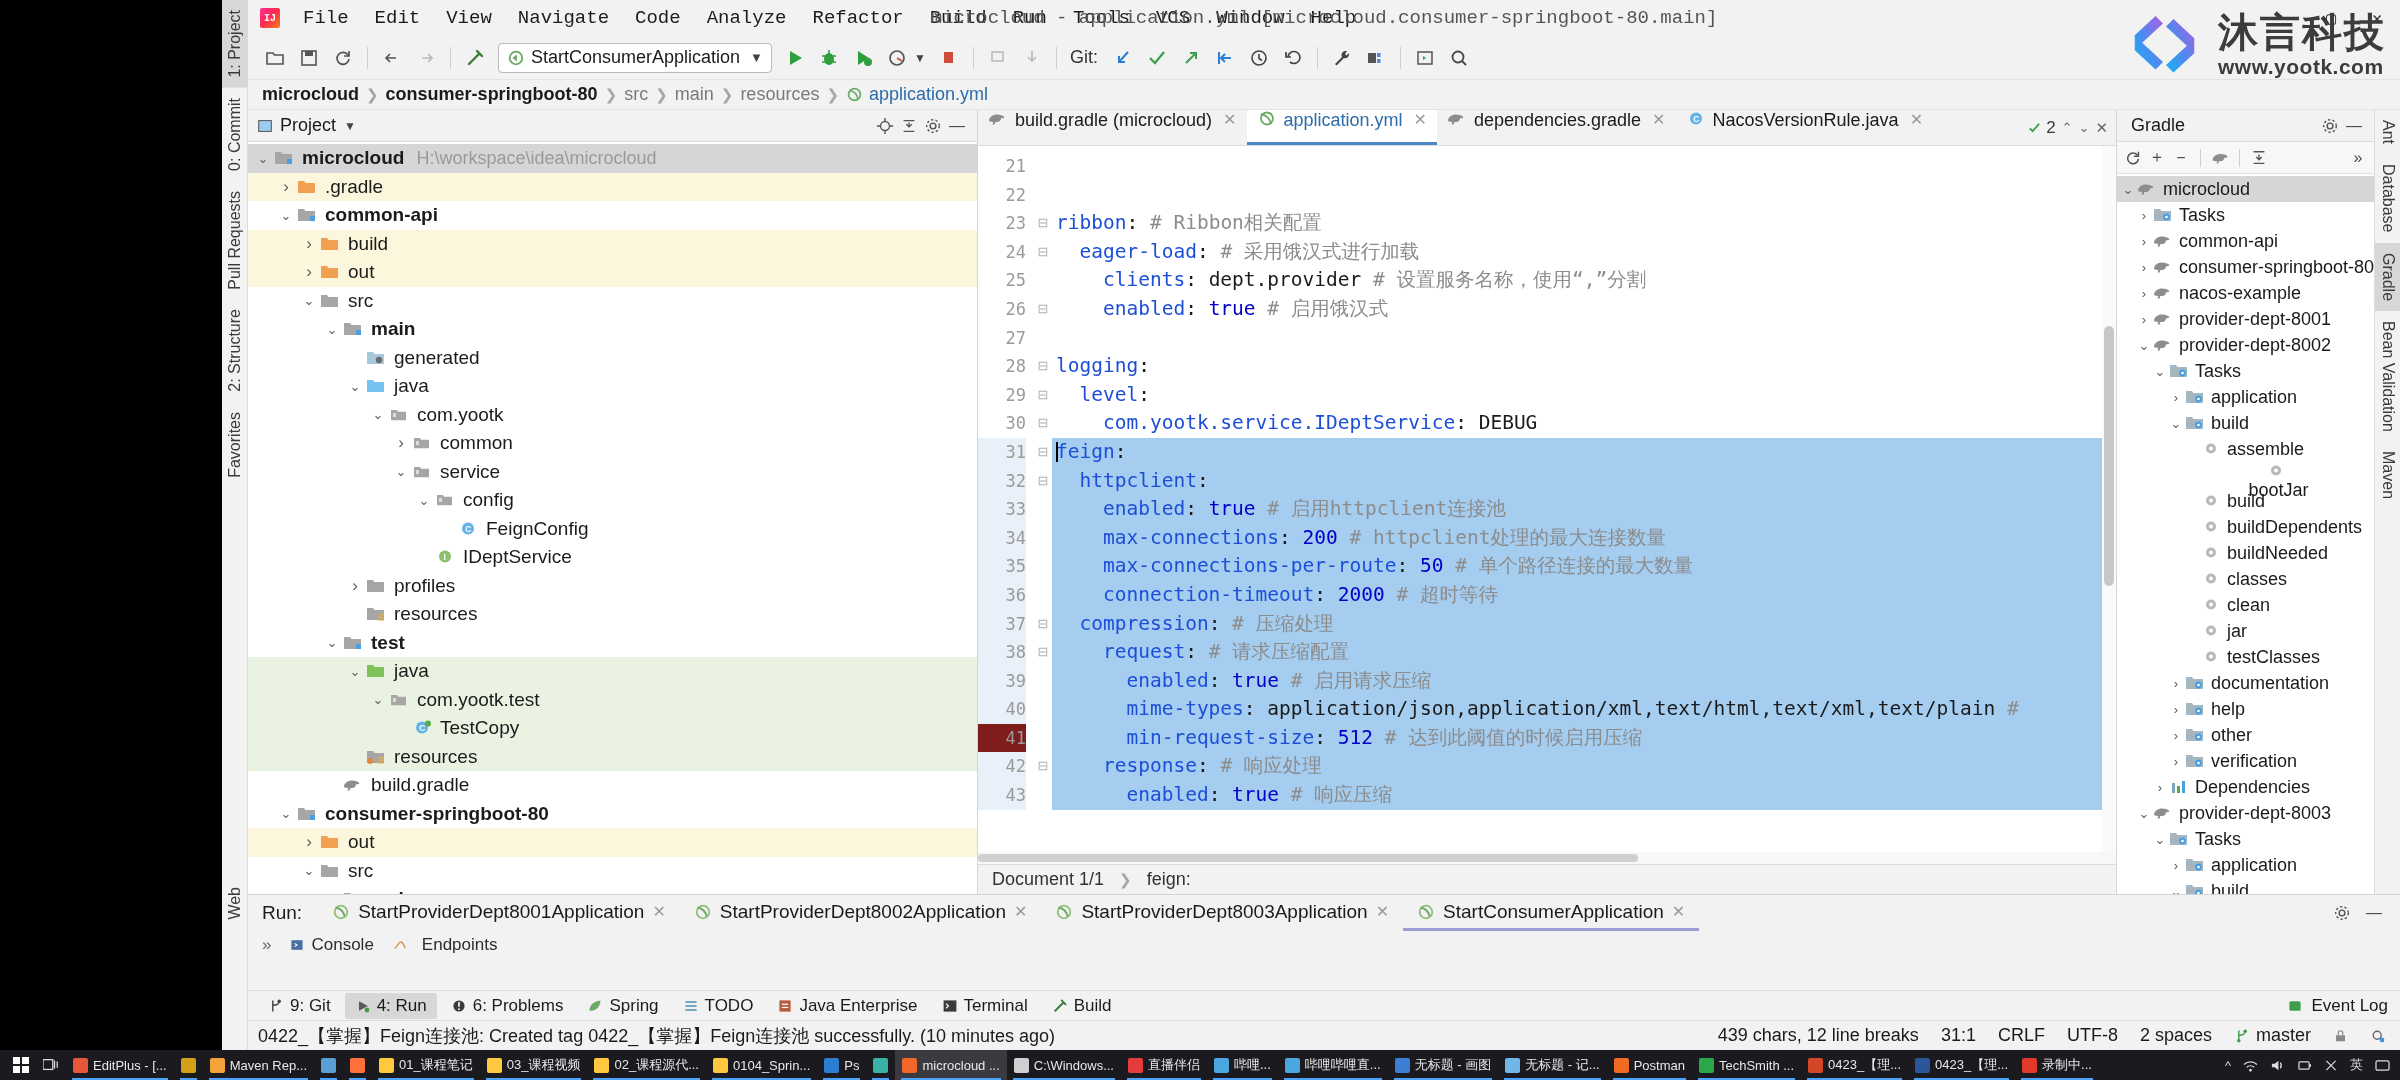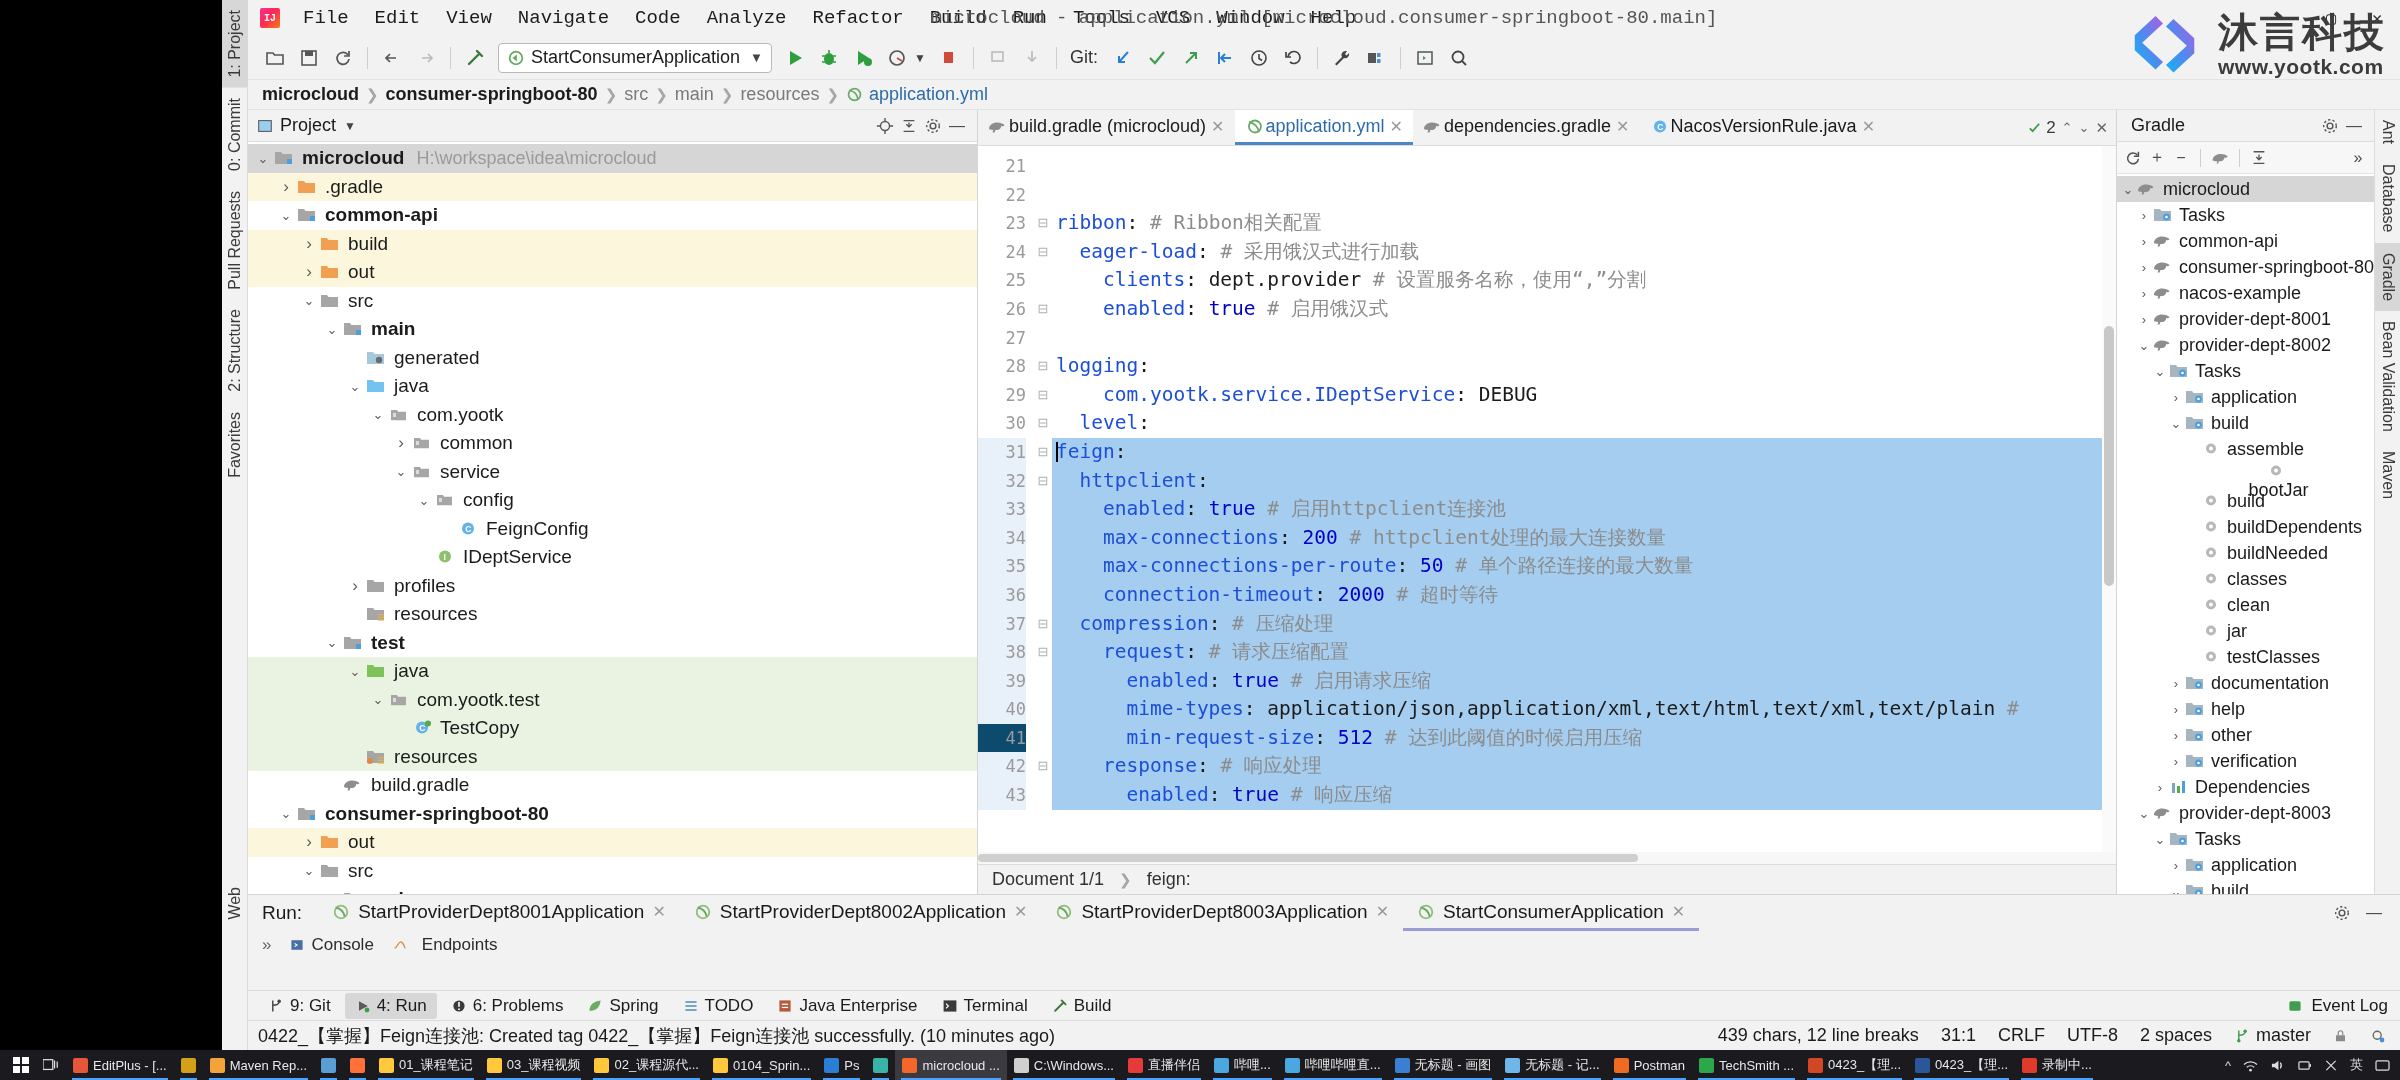--- a/index.html
+++ b/index.html
@@ -66,21 +66,21 @@
   .trow.gr{ background:#eaf3e2;}
   .arrow{ width:22px; text-align:center; color:#5d5d5d; font-size:13px; flex:none;}
   .ficon{ width:22px; height:18px; margin-right:6px; flex:none; display:inline-block;}
   .tlbl{ color:#1b1b1b; }
   .tlbl.b{font-weight:bold;}
   .tpath{ color:#9a9a9a; margin-left:12px; font-size:18px;}
 
   
   .editor{ flex:1; display:flex; flex-direction:column; min-width:0; background:#fff;}
   .tabs{ height:36px; background:#f2f2f2; display:flex; align-items:stretch; border-bottom:1px solid #dcdcdc;}
-  .tab{ display:flex; align-items:center; padding:0 10px; font-size:18px; gap:1px; border-bottom:3px solid transparent; cursor:default;}
+  .tab{ display:flex; align-items:flex-start; padding:0 10px; font-size:18px; gap:7px; border-bottom:3px solid transparent; cursor:default;}
   .tab.active{ background:#fff; border-bottom:3px solid #4a86c8;}
   .tab .x{ color:#999; font-size:16px; margin-left:4px;}
   .tabflow{ margin-left:auto; display:flex; align-items:center; padding-right:8px; gap:6px;}
   .warnbadge{ display:flex; align-items:center; gap:4px; font-size:17px; color:#3a3a3a;}
 
   .codewrap{ flex:1; display:flex; position:relative; overflow:hidden; background:#fff; }
   .gutter{ width:56px; background:#fff; text-align:right; padding-right:8px; color:#9a9a9a; font-family:"DejaVu Sans Mono", monospace; font-size:17px; padding-top:6px; flex:none;}
   .gutter div{ height:28.6px; line-height:28.6px;}
   .foldcol{ width:18px; background:#fff; padding-top:6px; flex:none; position:relative;}
   .foldcol div{ height:28.6px; line-height:28.6px; text-align:center; color:#b0b0b0; font-size:13px;}
@@ -732,21 +732,21 @@
               <div style="background: rgb(232, 241, 250);">31</div>
               <div style="background: rgb(232, 241, 250);">32</div>
               <div style="background: rgb(232, 241, 250);">33</div>
               <div style="background: rgb(232, 241, 250);">34</div>
               <div style="background: rgb(232, 241, 250);">35</div>
               <div style="background: rgb(232, 241, 250);">36</div>
               <div style="background: rgb(232, 241, 250);">37</div>
               <div style="background: rgb(232, 241, 250);">38</div>
               <div style="background: rgb(232, 241, 250);">39</div>
               <div style="background: rgb(232, 241, 250);">40</div>
-              <div style="background: #0c4a6e;">41</div>
+              <div style="background: #7f1d1d;">41</div>
               <div style="background: rgb(232, 241, 250);">42</div>
               <div style="background: rgb(232, 241, 250);">43</div>
             </div>
           <div class="foldcol" id="foldcol">
               <div></div>
               <div></div>
               <div>⊟</div>
               <div>⊟</div>
               <div></div>
               <div>⊟</div>
@@ -770,22 +770,22 @@
             </div>
           <div class="codecol" id="codecol">
               <div class="cline">&nbsp;</div>
               <div class="cline">&nbsp;</div>
               <div class="cline"><span class="k">ribbon</span><span class="s">:</span><span class="cm"> # Ribbon相关配置</span></div>
               <div class="cline"><span class="k">  eager-load</span><span class="s">:</span><span class="cm"> # 采用饿汉式进行加载</span></div>
               <div class="cline"><span class="k">    clients</span><span class="s">: </span><span class="s">dept.provider</span><span class="cm"> # 设置服务名称，使用“,”分割</span></div>
               <div class="cline"><span class="k">    enabled</span><span class="s">: </span><span class="v">true</span><span class="cm"> # 启用饿汉式</span></div>
               <div class="cline">&nbsp;</div>
               <div class="cline"><span class="k">logging</span><span class="s">:</span></div>
+              <div class="cline"><span class="k">  level</span><span class="s">:</span></div>
               <div class="cline"><span class="k">    com.yootk.service.IDeptService</span><span class="s">: </span><span class="s">DEBUG</span></div>
-              <div class="cline"><span class="k">  level</span><span class="s">:</span></div>
               <div class="cline hl"><span class="caret"></span><span class="k">feign</span><span class="s">:</span></div>
               <div class="cline hl"><span class="k">  httpclient</span><span class="s">:</span></div>
               <div class="cline hl"><span class="k">    enabled</span><span class="s">: </span><span class="v">true</span><span class="cm"> # 启用httpclient连接池</span></div>
               <div class="cline hl"><span class="k">    max-connections</span><span class="s">: </span><span class="v">200</span><span class="cm"> # httpclient处理的最大连接数量</span></div>
               <div class="cline hl"><span class="k">    max-connections-per-route</span><span class="s">: </span><span class="v">50</span><span class="cm"> # 单个路径连接的最大数量</span></div>
               <div class="cline hl"><span class="k">    connection-timeout</span><span class="s">: </span><span class="v">2000</span><span class="cm"> # 超时等待</span></div>
               <div class="cline hl"><span class="k">  compression</span><span class="s">:</span><span class="cm"> # 压缩处理</span></div>
               <div class="cline hl"><span class="k">    request</span><span class="s">:</span><span class="cm"> # 请求压缩配置</span></div>
               <div class="cline hl"><span class="k">      enabled</span><span class="s">: </span><span class="v">true</span><span class="cm"> # 启用请求压缩</span></div>
               <div class="cline hl"><span class="k">      mime-types</span><span class="s">: </span><span class="s">application/json,application/xml,text/html,text/xml,text/plain</span><span class="cm"> #</span></div>

